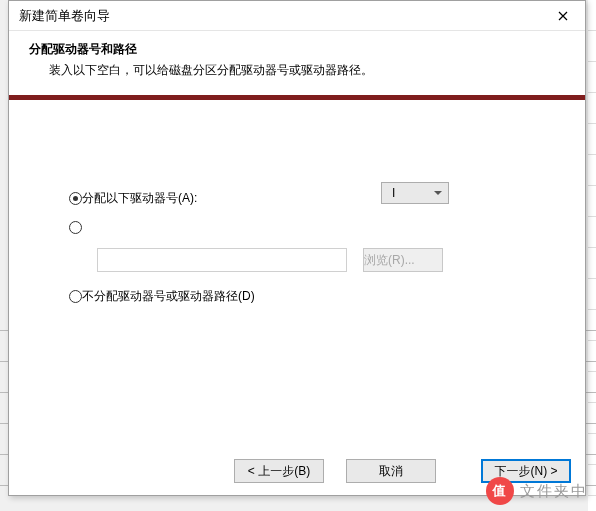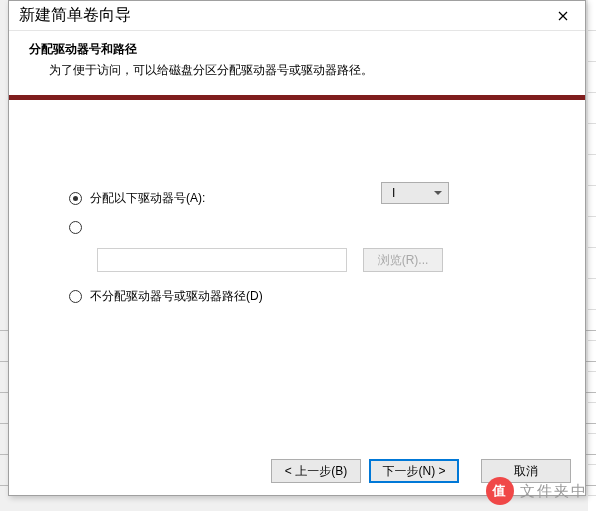--- a/index.html
+++ b/index.html
@@ -26,21 +26,21 @@
     flex-direction: column;
   }
   .titlebar {
     height: 30px;
     display: flex;
     align-items: center;
     justify-content: space-between;
     padding: 0 0 0 10px;
     border-bottom: 1px solid #e5e5e5;
   }
-  .titlebar .title { font-size: 16px; }
+  .titlebar .title { font-size: 13px; }
   .close-btn {
     width: 45px;
     height: 29px;
     display: flex;
     align-items: center;
     justify-content: center;
     cursor: pointer;
   }
   .close-btn svg { width: 10px; height: 10px; }
   .header-area {
@@ -51,21 +51,21 @@
   .header-area .sub { margin: 4px 0 0 20px; font-size: 12px; }
   .content {
     flex: 1;
     padding: 90px 50px 0 60px;
     position: relative;
   }
   .opt-row {
     display: flex;
     align-items: center;
     margin-bottom: 14px;
-    gap: 8px;
+    gap: 0;
   }
   .radio {
     width: 13px; height: 13px;
     border: 1px solid #333;
     border-radius: 50%;
     display: inline-flex;
     align-items: center;
     justify-content: center;
     background: #fff;
   }
@@ -103,41 +103,42 @@
     background: #fff;
   }
   .browse-btn {
     width: 80px;
     height: 24px;
     border: 1px solid #c8c8c8;
     background: #efefef;
     color: #a8a8a8;
     display: flex;
     align-items: center;
-    justify-content: center;
+    justify-content: flex-start;
     font-size: 12px;
   }
   .footer {
     height: 48px;
     display: flex;
     align-items: center;
     justify-content: flex-end;
     gap: 8px;
     padding-right: 14px;
   }
   .wiz-btn {
     width: 90px;
     height: 24px;
     border: 1px solid #adadad;
     background: #e9e9e9;
     display: flex;
     align-items: center;
     justify-content: center;
     font-size: 12px;
     cursor: pointer;
+    margin-left: 37px;
   }
   .wiz-btn.primary {
     border: 1px solid #0078d7;
     box-shadow: inset 0 0 0 1px #0078d7;
   }
   .wiz-btn.cancel { margin-left: 14px; }
   
   .bg-col {
     position: absolute;
     right: 0; top: 0; width: 8px; height: 100%;
@@ -184,21 +185,21 @@
     <span class="title">新建简单卷向导</span>
     <div class="close-btn">
       <svg viewBox="0 0 10 10">
           <path d="M1 1 L9 9 M9 1 L1 9" stroke="#000" stroke-width="1.2"></path>
         </svg>
     </div>
   </div>
 
   <div class="header-area">
     <div class="heading">分配驱动器号和路径</div>
-    <div class="sub">为了便于访问，可以给磁盘分区分配驱动器号或驱动器路径。</div>
+    <div class="sub">装入以下空白，可以给磁盘分区分配驱动器号或驱动器路径。</div>
   </div>
 
   <div class="content">
 
     <div class="drive-select">
       <span>I</span>
       <span class="chev"></span>
     </div>
 
     <div class="opt-row">
@@ -221,25 +222,25 @@
       <span class="radio"></span>
       <span>不分配驱动器号或驱动器路径(D)</span>
     </div>
 
   </div>
 
   <div class="footer">
     <div class="wiz-btn">
       <span>&lt; 上一步(B)</span>
     </div>
+    <div class="wiz-btn cancel">
+      <span>取消</span>
+    </div>
     <div class="wiz-btn primary">
       <span>下一步(N) &gt;</span>
-    </div>
-    <div class="wiz-btn cancel">
-      <span>取消</span>
     </div>
   </div>
 
 </div>
 
 <div class="watermark">
   <div class="wm-badge">值</div>
   <span>文件夹中</span>
 </div>
 

